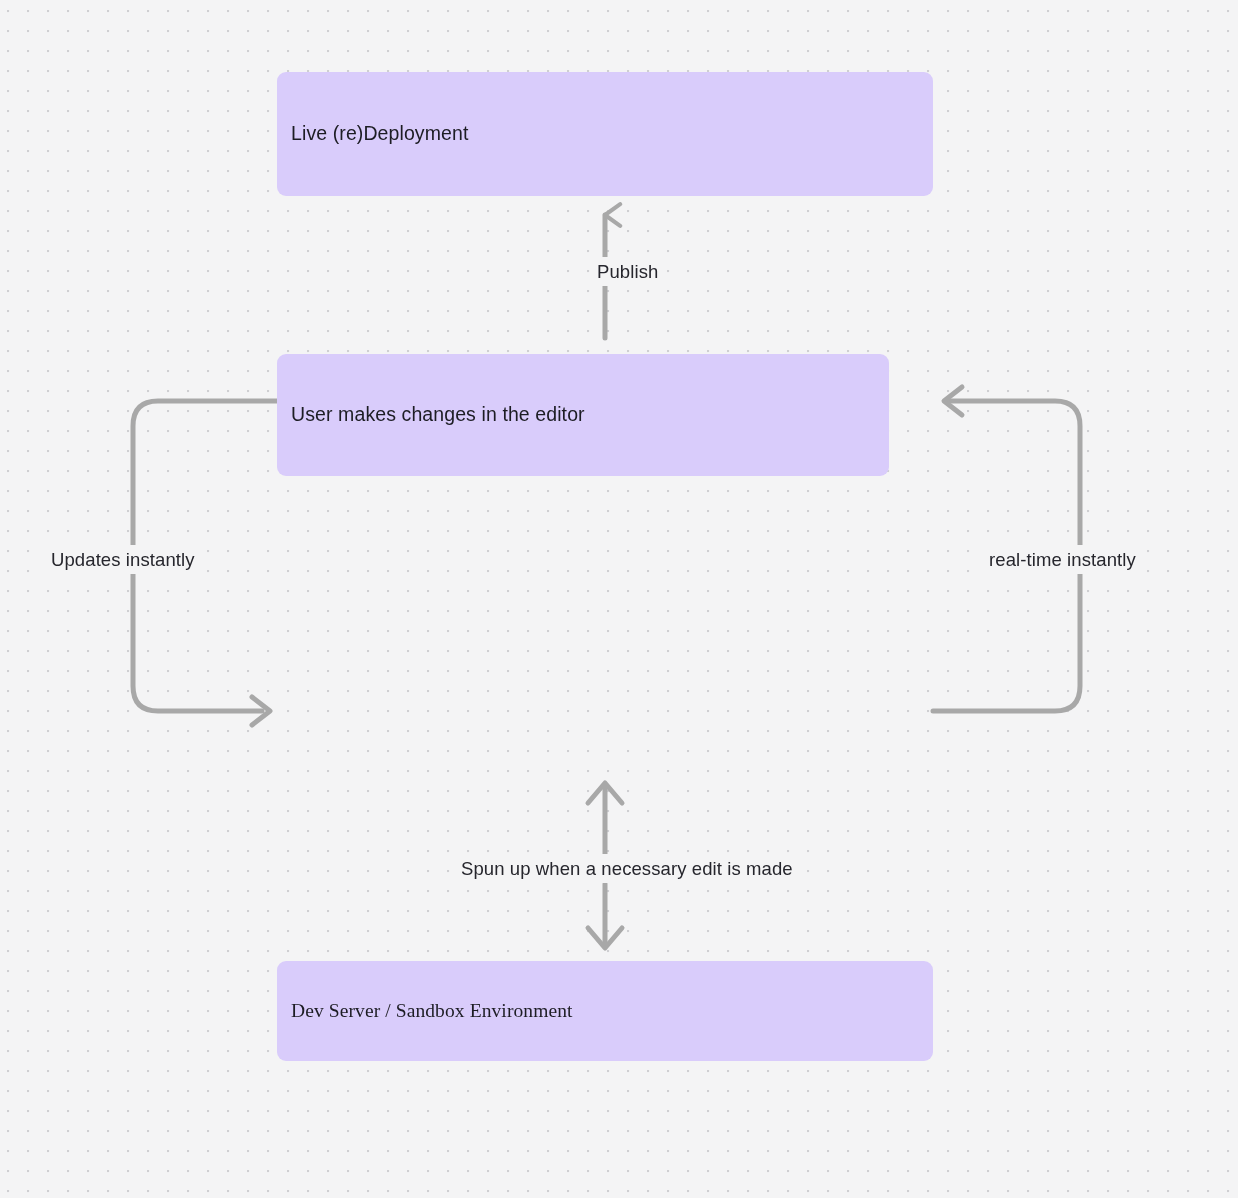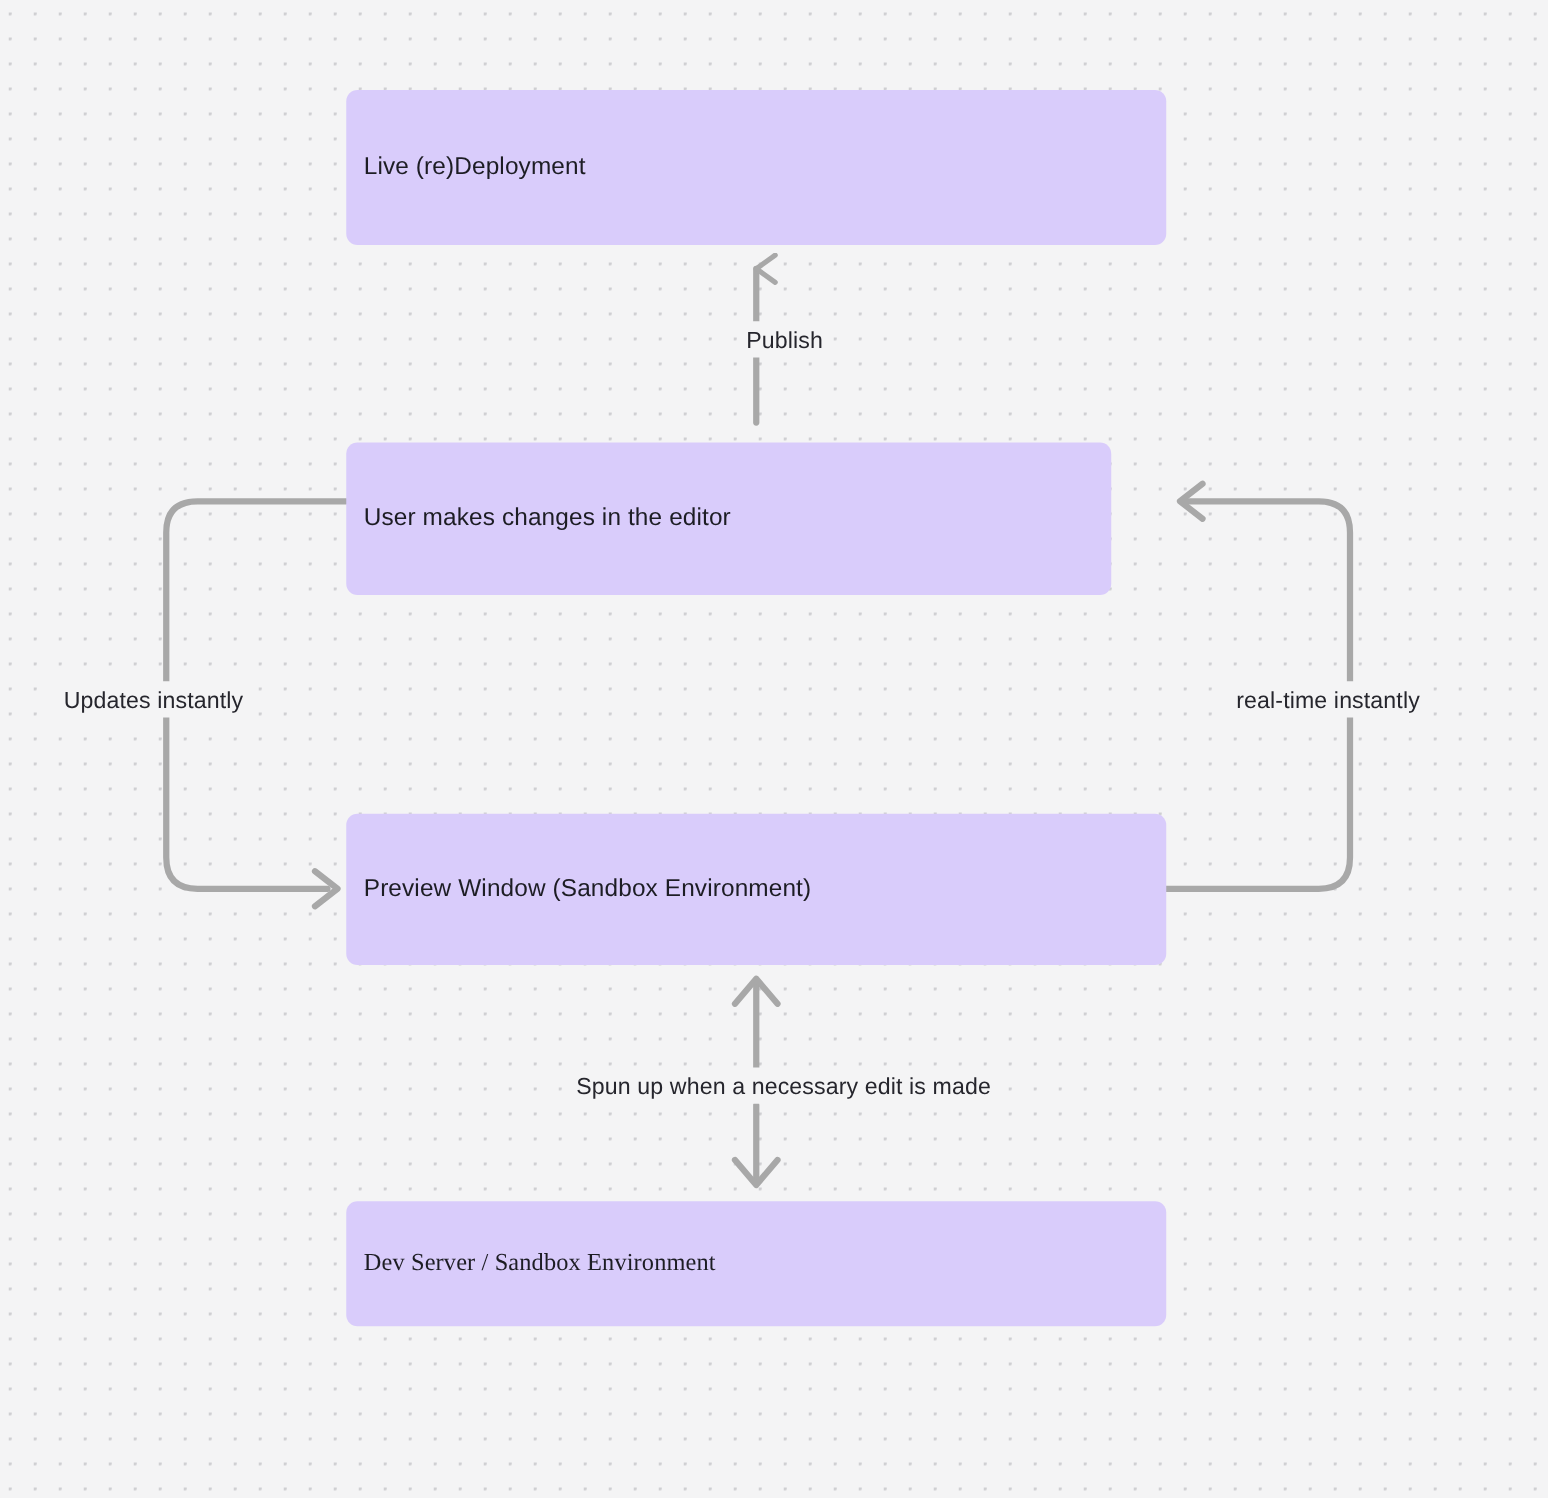--- a/index.html
+++ b/index.html
@@ -127,23 +127,20 @@
   </svg>
 
   <div class="node" id="node-live-deployment">
     <span class="node-label">Live (re)Deployment</span>
   </div>
 
   <div class="node" id="node-user-edits">
     <span class="node-label">User makes changes in the editor</span>
   </div>
 
-  <div class="node" id="node-preview-window">
-    <span class="node-label">Preview Window (Sandbox Environment)</span>
-  </div>
 
   <div class="node" id="node-dev-server">
     <span class="node-label">Dev Server / Sandbox Environment</span>
   </div>
 
   <div class="edge-label" id="label-publish">Publish</div>
 
   <div class="edge-label" id="label-updates-instantly">Updates instantly</div>
 
   <div class="edge-label" id="label-real-time-feedback">real-time instantly</div>

